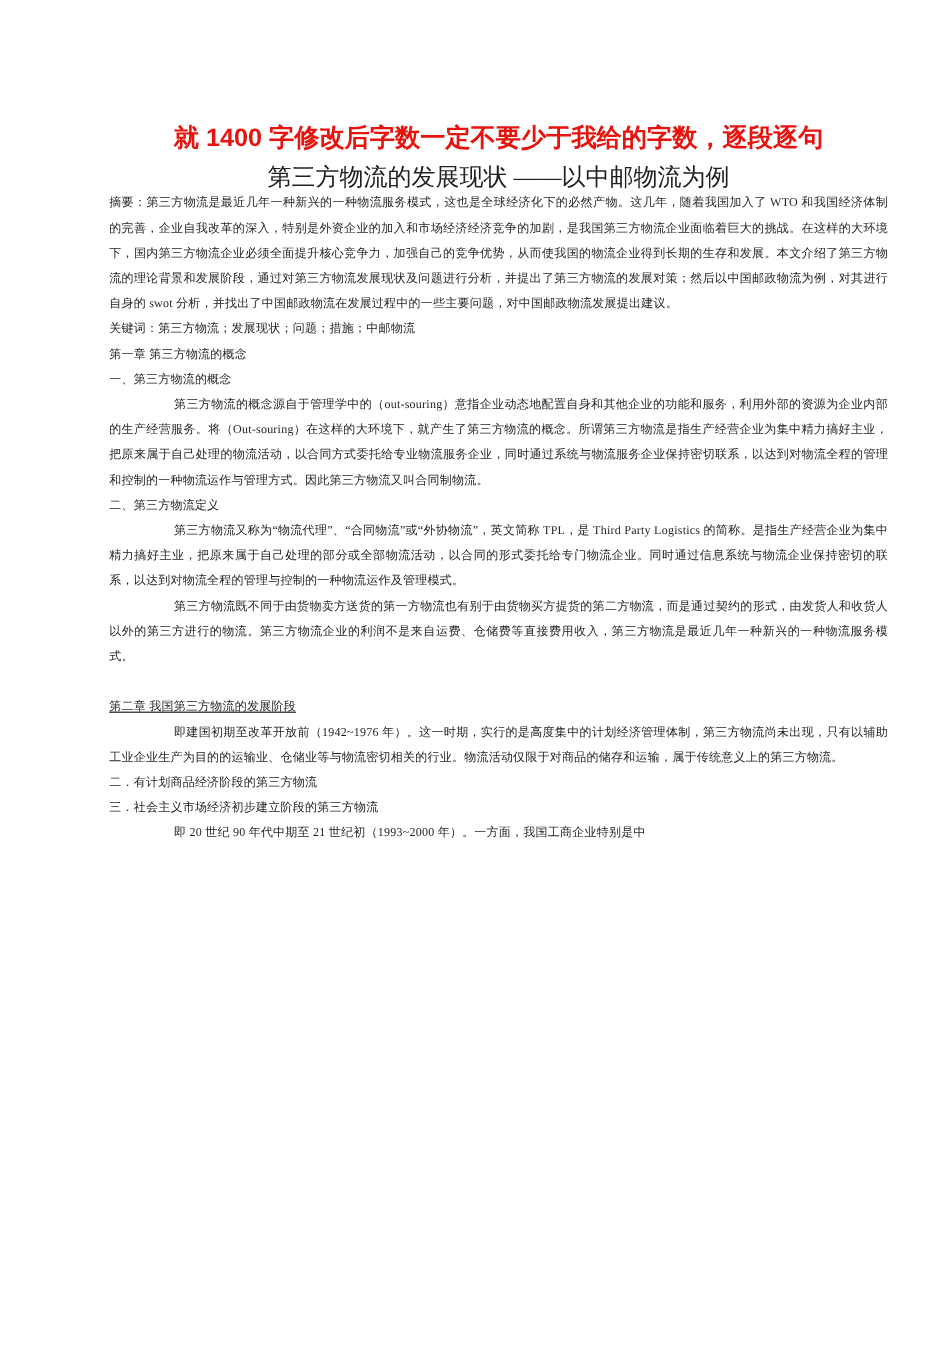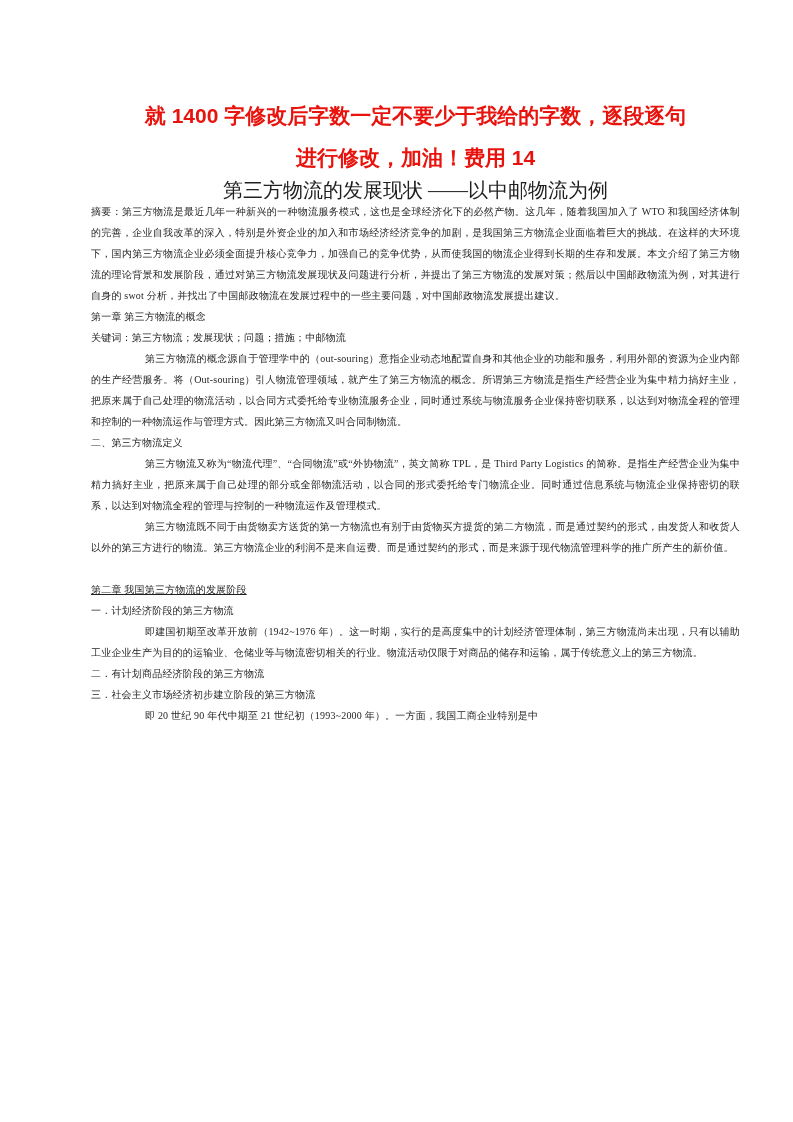--- a/index.html
+++ b/index.html
@@ -44,43 +44,42 @@
   .body-p.indent { text-indent: 54px; }
   .body-p.gap-before { margin-top: 21px; text-decoration: underline; }
 </style>
 </head>
 <body>
 
 <div class="page">
 
   <div class="notice">
     <span class="notice-line">就 1400 字修改后字数一定不要少于我给的字数，逐段逐句</span>
-    <span class="notice-line">进行修改，加油！费用 14</span>
   </div>
 
   <h1 class="doc-title">第三方物流的发展现状 ——以中邮物流为例</h1>
 
   <p class="body-p">摘要：第三方物流是最近几年一种新兴的一种物流服务模式，这也是全球经济化下的必然产物。这几年，随着我国加入了 WTO 和我国经济体制的完善，企业自我改革的深入，特别是外资企业的加入和市场经济经济竞争的加剧，是我国第三方物流企业面临着巨大的挑战。在这样的大环境下，国内第三方物流企业必须全面提升核心竞争力，加强自己的竞争优势，从而使我国的物流企业得到长期的生存和发展。本文介绍了第三方物流的理论背景和发展阶段，通过对第三方物流发展现状及问题进行分析，并提出了第三方物流的发展对策；然后以中国邮政物流为例，对其进行自身的 swot 分析，并找出了中国邮政物流在发展过程中的一些主要问题，对中国邮政物流发展提出建议。</p>
 
+  <p class="body-p">关键词：第三方物流；发展现状；问题；措施；中邮物流</p>
+
   <p class="body-p">第一章 第三方物流的概念</p>
 
-  <p class="body-p">关键词：第三方物流；发展现状；问题；措施；中邮物流</p>
+  <p class="body-p">一、第三方物流的概念</p>
 
-
-  <p class="body-p indent">第三方物流的概念源自于管理学中的（out-souring）意指企业动态地配置自身和其他企业的功能和服务，利用外部的资源为企业内部的生产经营服务。将（Out-souring）引人物流管理领域，就产生了第三方物流的概念。所谓第三方物流是指生产经营企业为集中精力搞好主业，把原来属于自己处理的物流活动，以合同方式委托给专业物流服务企业，同时通过系统与物流服务企业保持密切联系，以达到对物流全程的管理和控制的一种物流运作与管理方式。因此第三方物流又叫合同制物流。</p>
+  <p class="body-p indent">第三方物流的概念源自于管理学中的（out-souring）意指企业动态地配置自身和其他企业的功能和服务，利用外部的资源为企业内部的生产经营服务。将（Out-souring）在这样的大环境下，就产生了第三方物流的概念。所谓第三方物流是指生产经营企业为集中精力搞好主业，把原来属于自己处理的物流活动，以合同方式委托给专业物流服务企业，同时通过系统与物流服务企业保持密切联系，以达到对物流全程的管理和控制的一种物流运作与管理方式。因此第三方物流又叫合同制物流。</p>
 
   <p class="body-p">二、第三方物流定义</p>
 
   <p class="body-p indent">第三方物流又称为“物流代理”、“合同物流”或“外协物流”，英文简称 TPL，是 Third Party Logistics 的简称。是指生产经营企业为集中精力搞好主业，把原来属于自己处理的部分或全部物流活动，以合同的形式委托给专门物流企业。同时通过信息系统与物流企业保持密切的联系，以达到对物流全程的管理与控制的一种物流运作及管理模式。</p>
 
-  <p class="body-p indent">第三方物流既不同于由货物卖方送货的第一方物流也有别于由货物买方提货的第二方物流，而是通过契约的形式，由发货人和收货人以外的第三方进行的物流。第三方物流企业的利润不是来自运费、而是通过契约的形式，而是来源于现代物流管理科学的推广所产生的新价值。</p>
+  <p class="body-p indent">第三方物流既不同于由货物卖方送货的第一方物流也有别于由货物买方提货的第二方物流，而是通过契约的形式，由发货人和收货人以外的第三方进行的物流。第三方物流企业的利润不是来自运费、仓储费等直接费用收入，第三方物流是最近几年一种新兴的一种物流服务模式。</p>
 
   <p class="body-p gap-before">第二章 我国第三方物流的发展阶段</p>
 
-  <p class="body-p">一．计划经济阶段的第三方物流</p>
 
   <p class="body-p indent">即建国初期至改革开放前（1942~1976 年）。这一时期，实行的是高度集中的计划经济管理体制，第三方物流尚未出现，只有以辅助工业企业生产为目的的运输业、仓储业等与物流密切相关的行业。物流活动仅限于对商品的储存和运输，属于传统意义上的第三方物流。</p>
 
   <p class="body-p">二．有计划商品经济阶段的第三方物流</p>
 
 
   <p class="body-p">三．社会主义市场经济初步建立阶段的第三方物流</p>
 
   <p class="body-p indent">即 20 世纪 90 年代中期至 21 世纪初（1993~2000 年）。一方面，我国工商企业特别是中</p>
 

